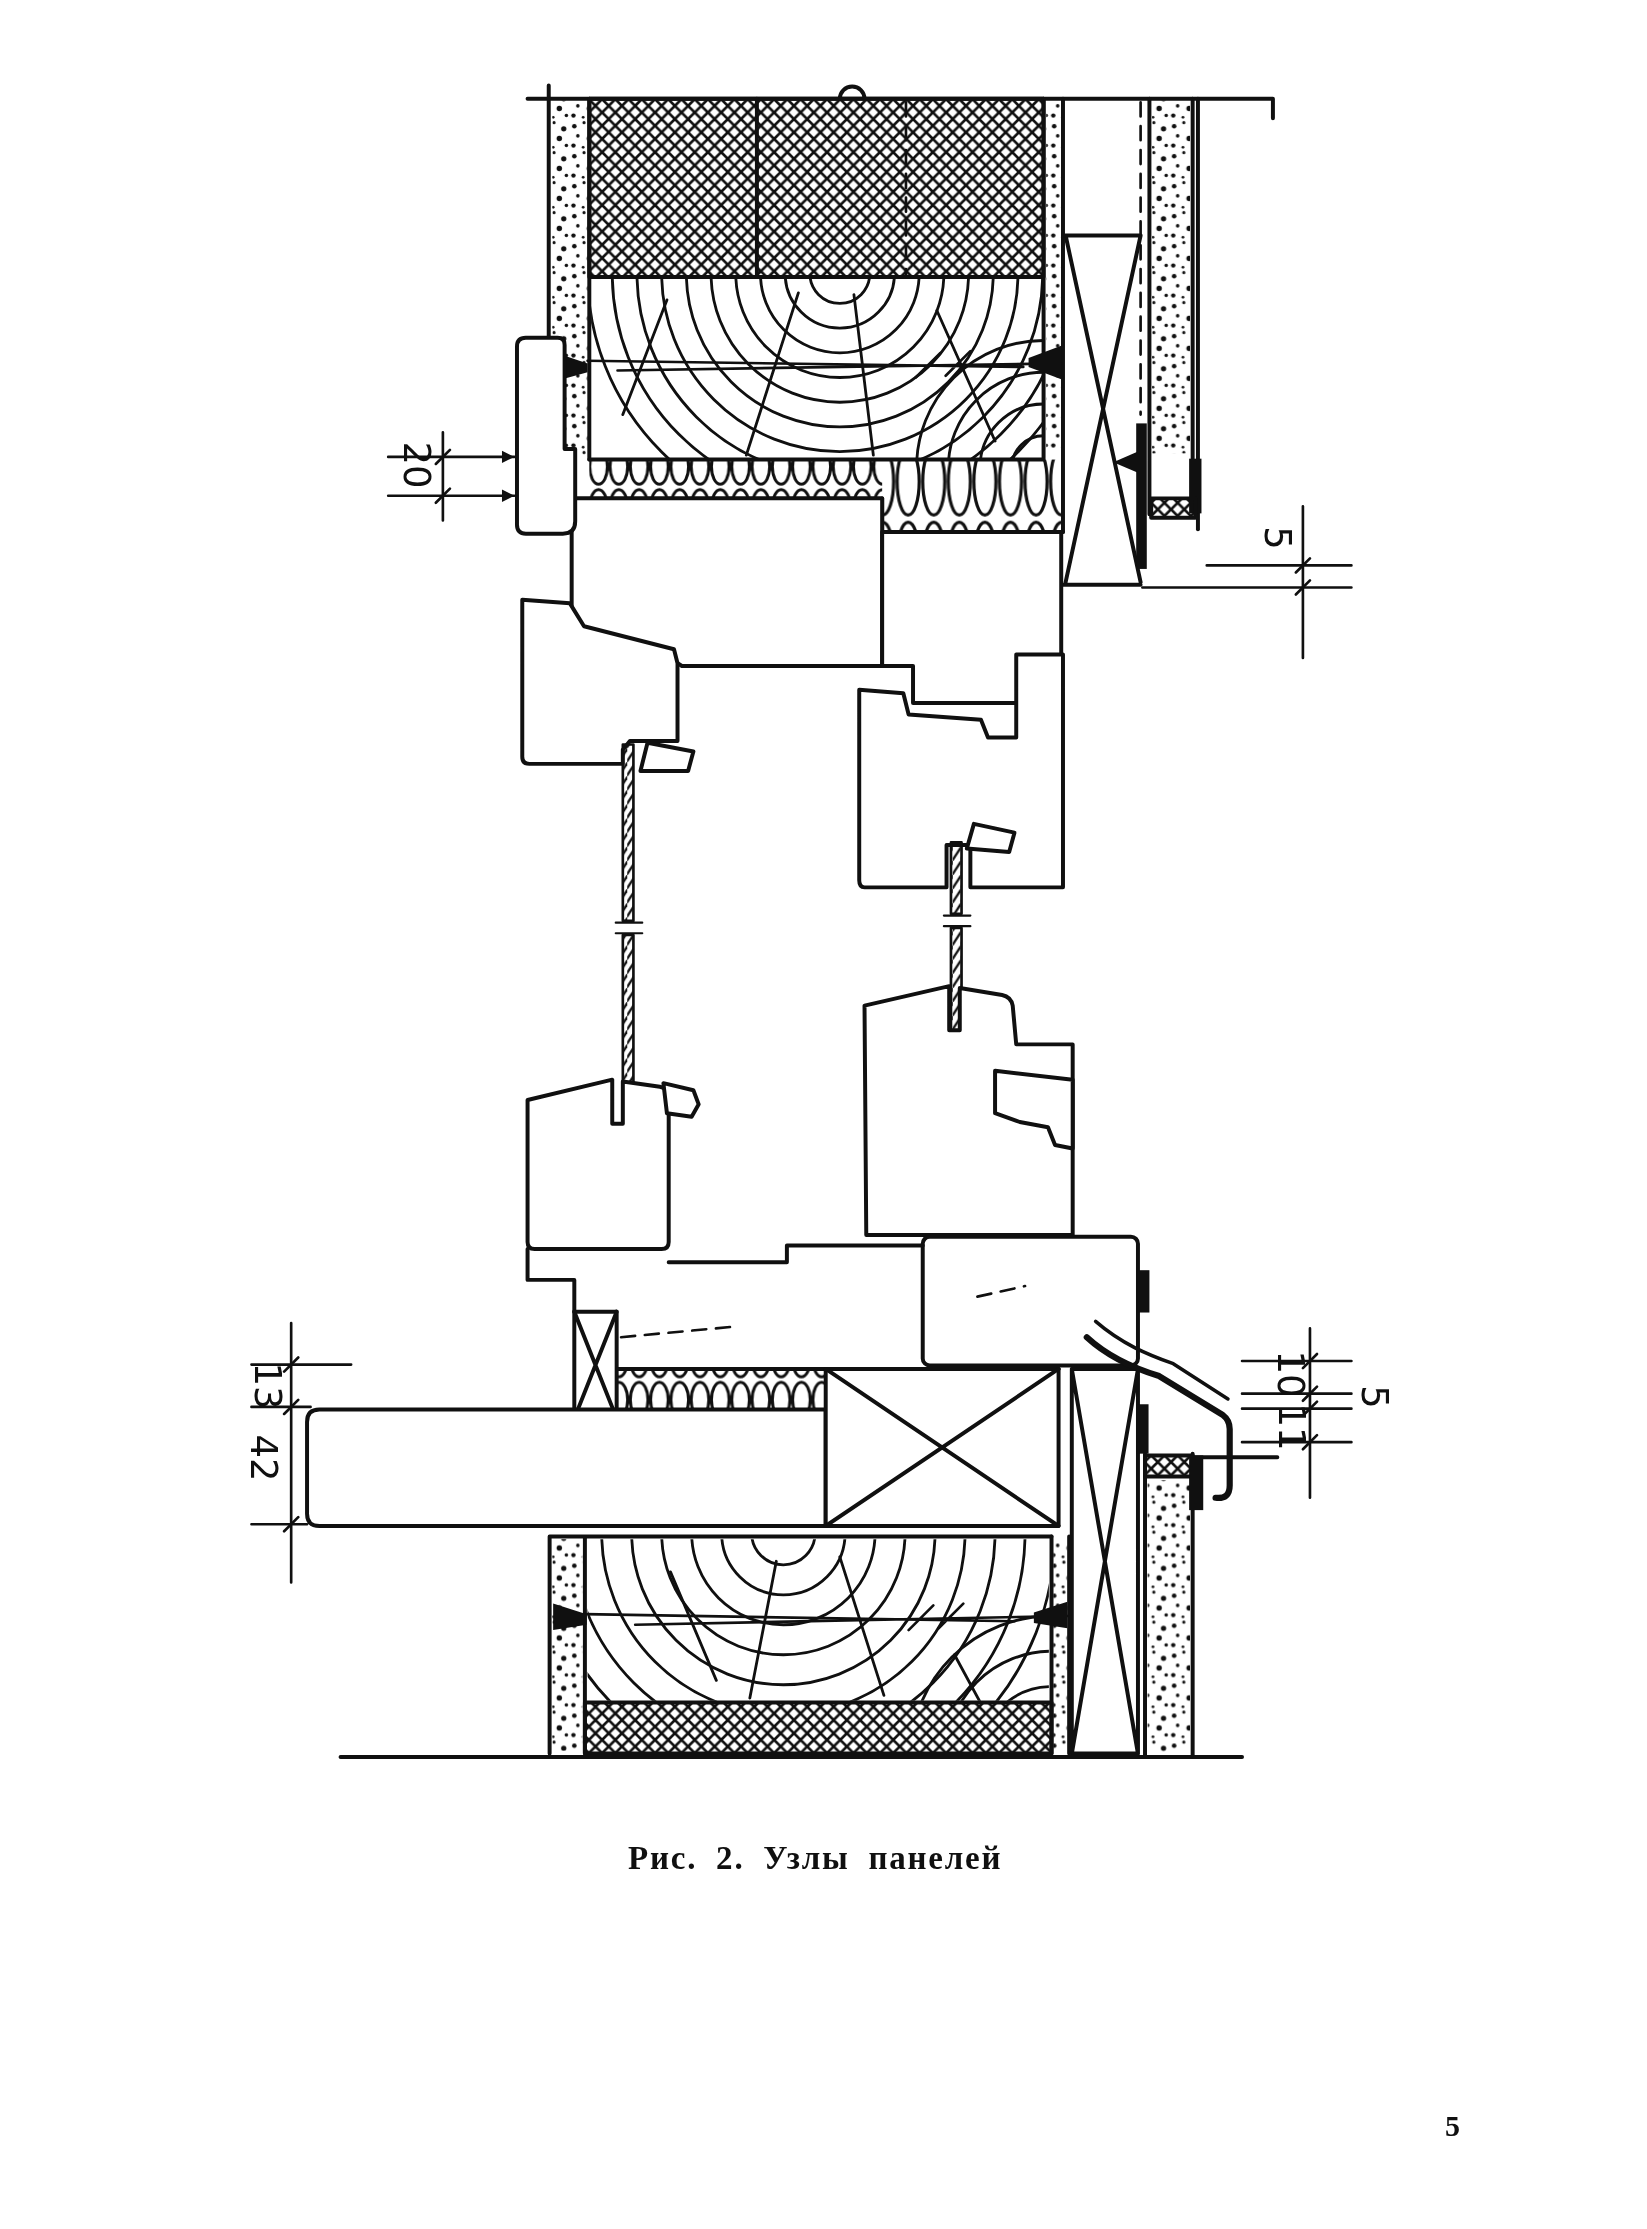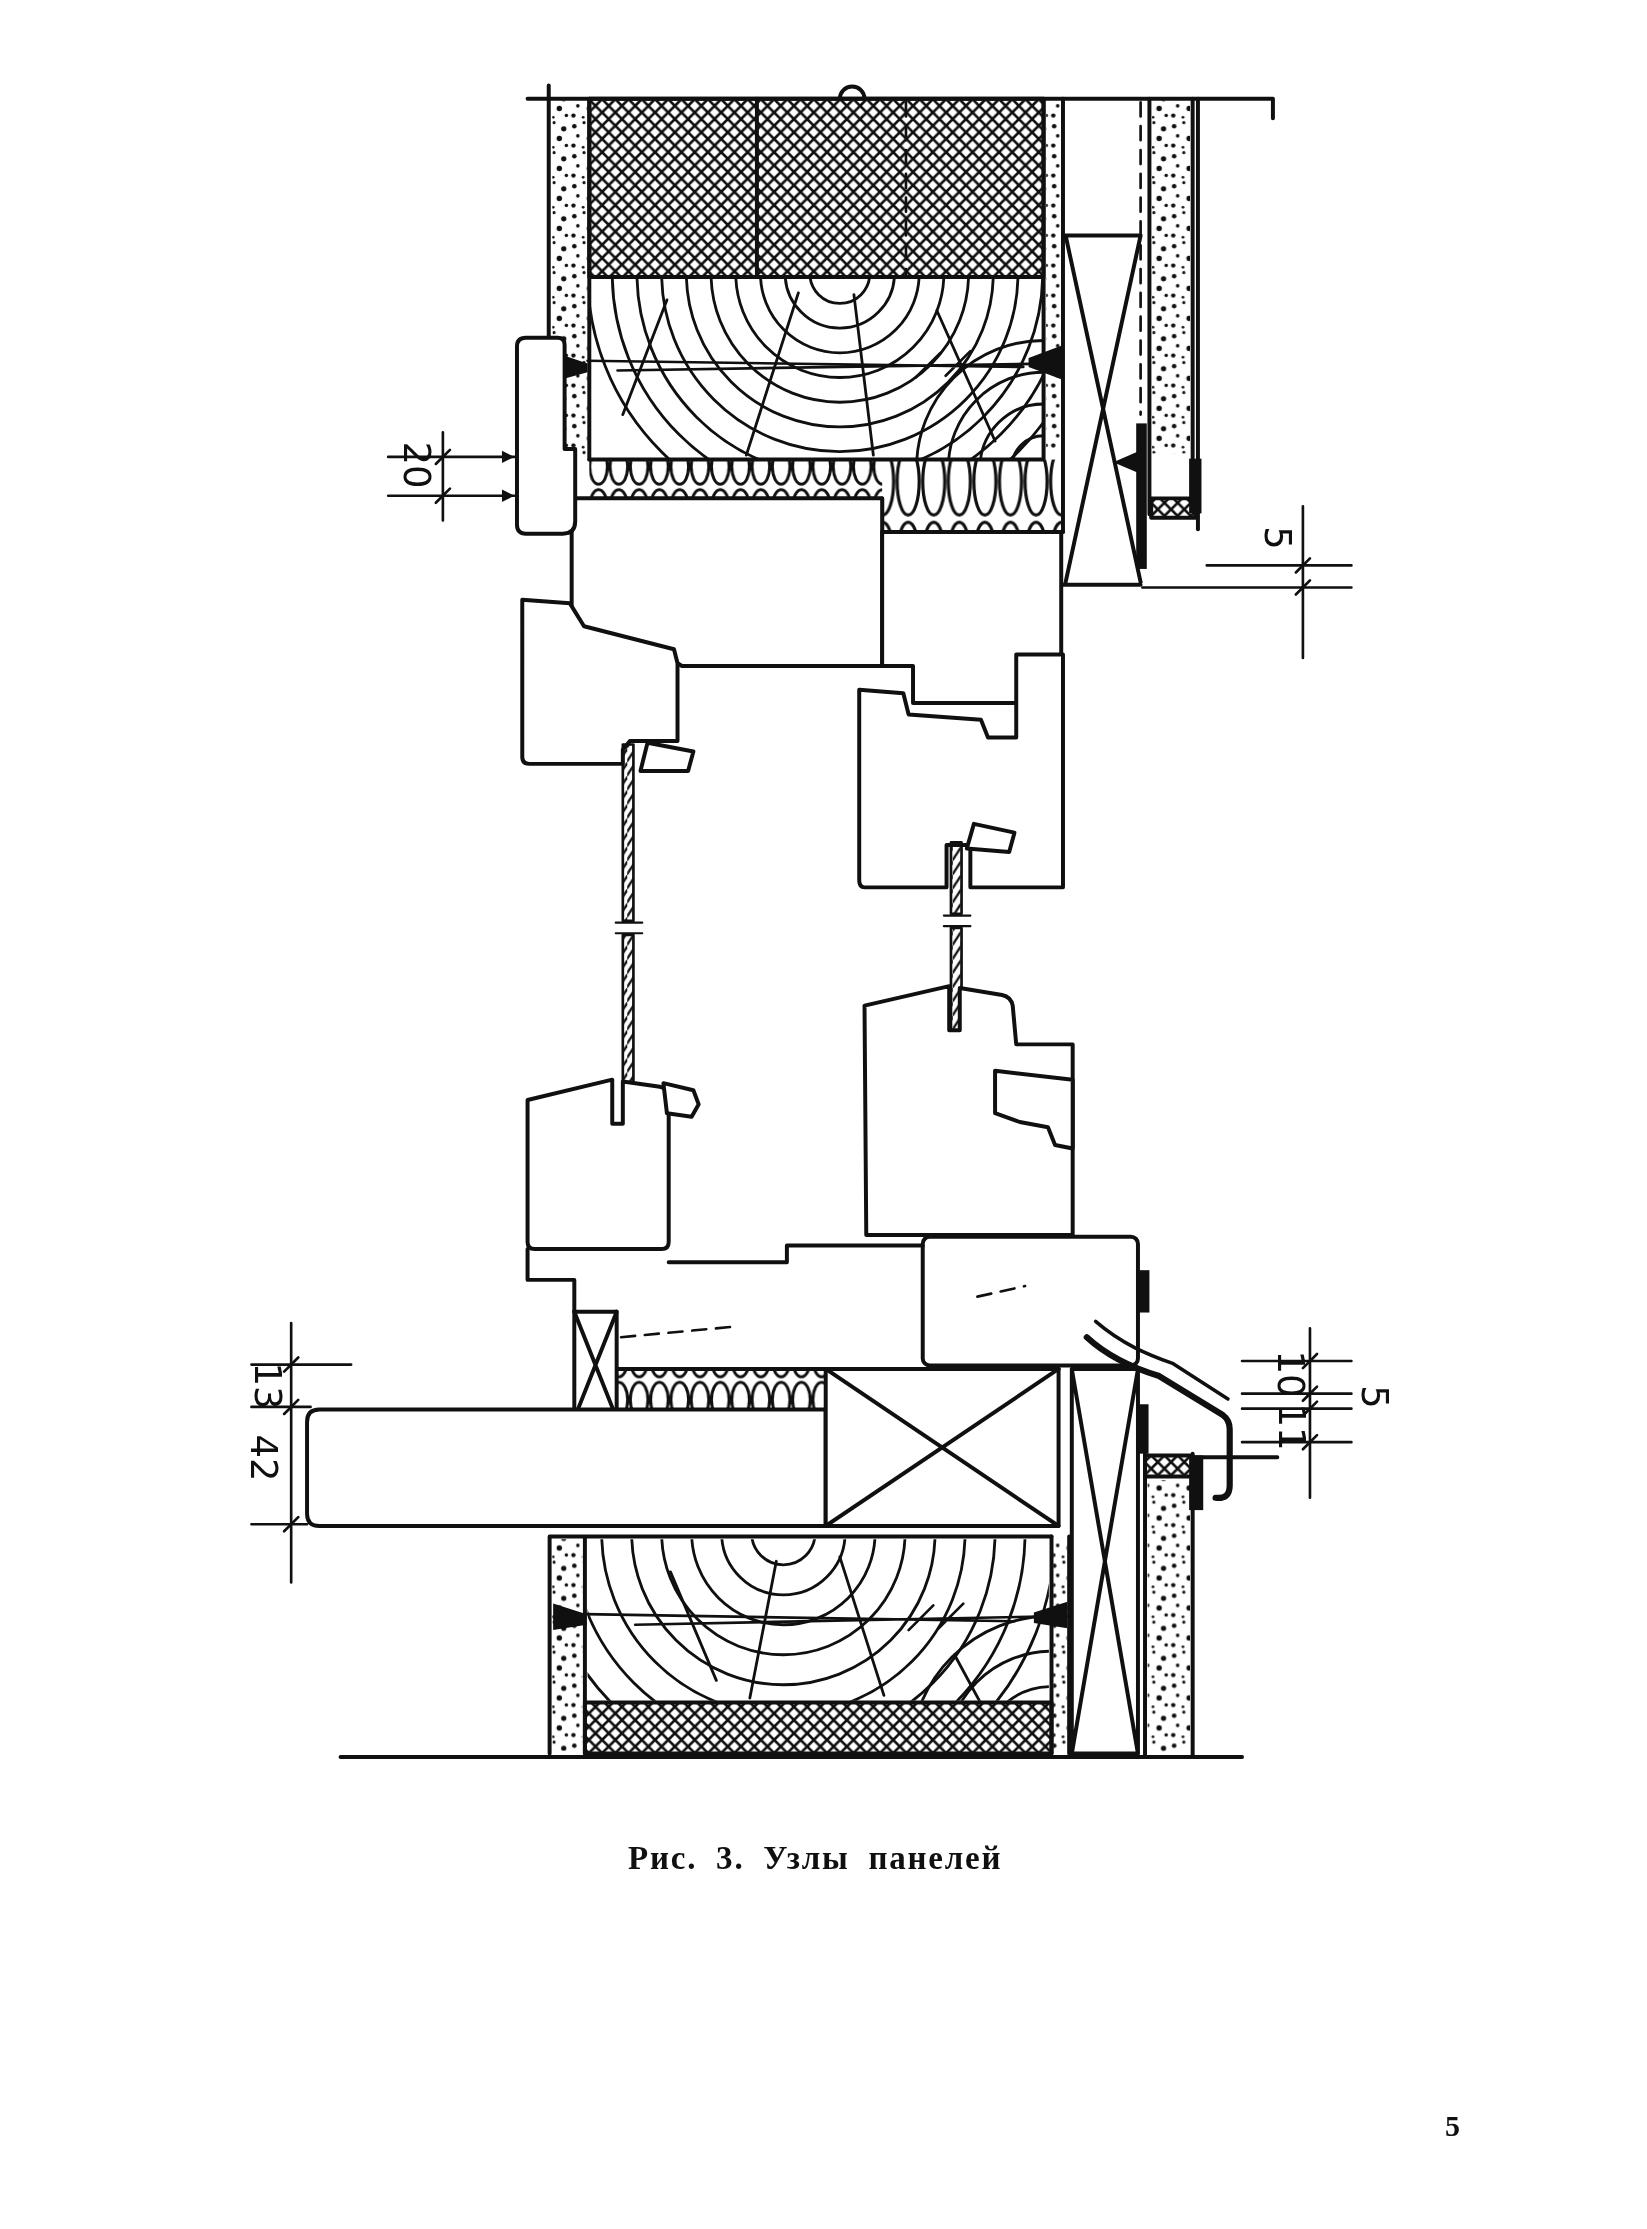--- a/index.html
+++ b/index.html
@@ -262,17 +262,17 @@
   </svg>
 
   <div class="dim" style="left:416px;top:465px;">20</div>
   <div class="dim" style="left:1277px;top:538px;">5</div>
   <div class="dim" style="left:267px;top:1386px;">13</div>
   <div class="dim" style="left:263px;top:1458px;">42</div>
   <div class="dim" style="left:1290px;top:1374px;">10</div>
   <div class="dim" style="left:1374px;top:1397px;">5</div>
   <div class="dim" style="left:1291px;top:1427px;">11</div>
 
-  <div class="caption">Рис. 3. Узлы панелей</div>
+  <div class="caption">Рис. 2. Узлы панелей</div>
   <div class="pageno">5</div>
 
 </div>
 
 
 </body></html>

